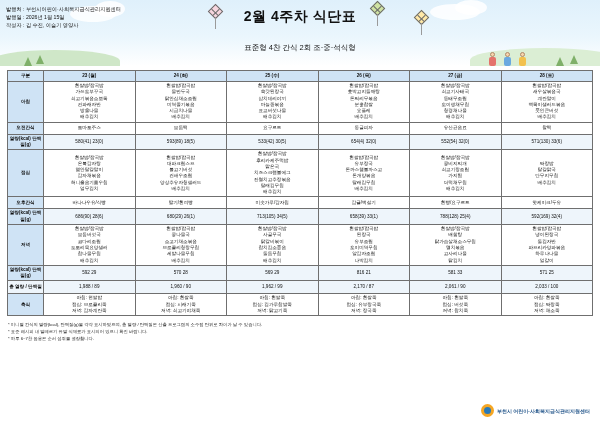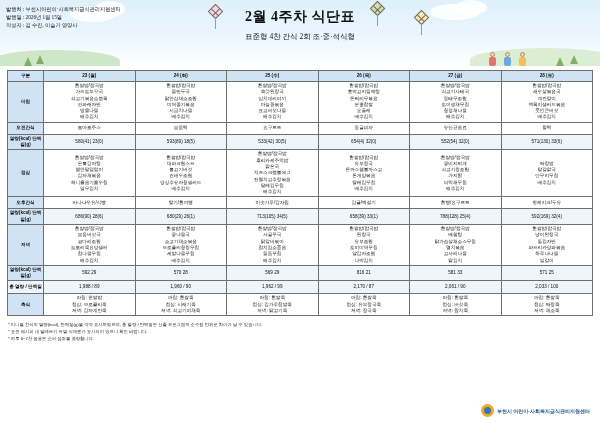--- a/index.html
+++ b/index.html
@@ -13,34 +13,33 @@
   }
   .page { position: relative; width:600px; height:423px; }
 
   
   .header {
     position: relative;
     height: 66px;
     background: linear-gradient(to bottom, #dff0fb 0%, #eaf6fd 55%, #ffffff 100%);
     border-bottom: 0px solid #fff;
     overflow: hidden;
-    font-family: Liberation Serif, serif;
   }
   .meta {
     position:absolute; left:6px; top:5px;
     font-size:5.2px; line-height:8px; color:#111;
   }
   .title-wrap {
     position:absolute; left:0; right:0; top:8px; text-align:center;
   }
   .title {
     font-size:14px; font-weight:bold; letter-spacing:0.5px; color:#111;
   }
   .subtitle {
-    margin-top:6px; font-size:7.5px; color:#111;
+    margin-top:17px; font-size:7.5px; color:#111;
   }
   
   .cloud {
     position:absolute; background:#ffffff; border-radius:50%;
     opacity:.85;
   }
   .kite {
     position:absolute; width:11px; height:11px; transform:rotate(45deg);
     border:1px solid #6a6a6a;
   }

